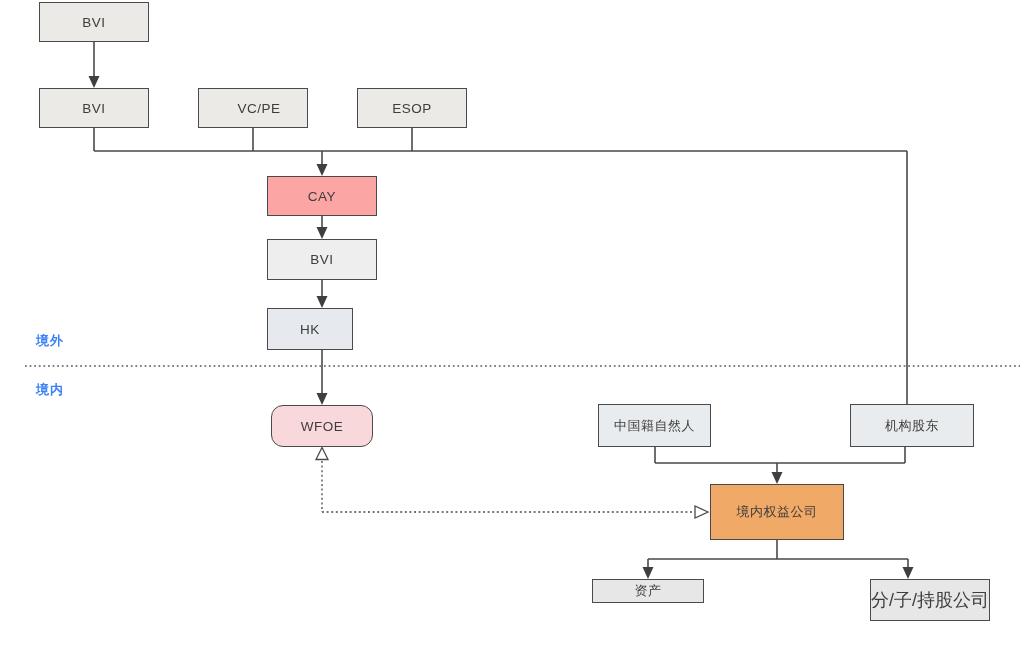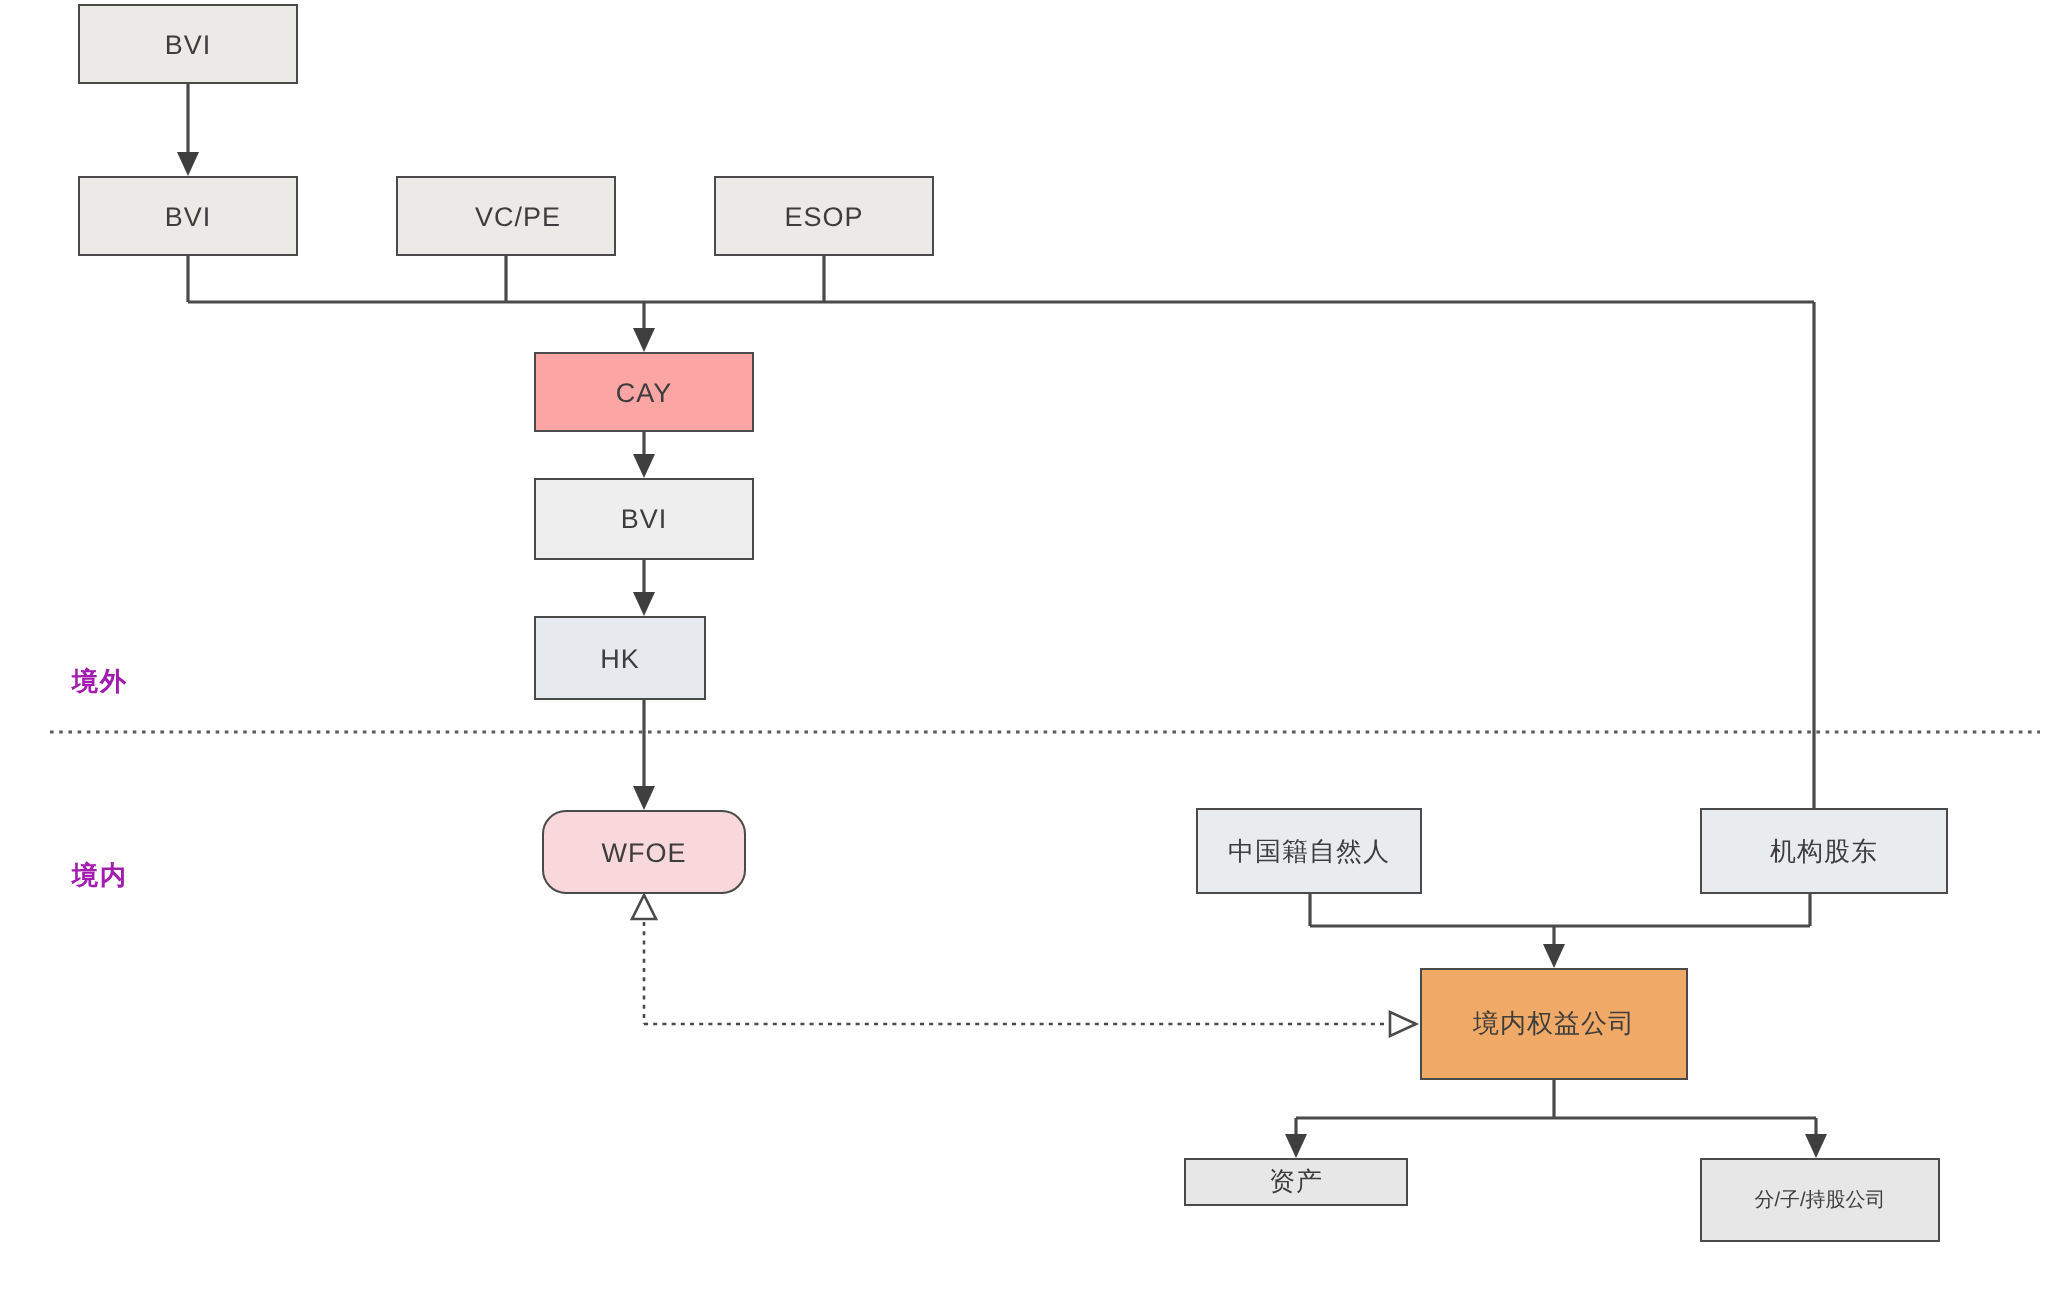--- a/index.html
+++ b/index.html
@@ -18,26 +18,26 @@
   .n-vcpe{left:198px;top:88px;width:110px;height:40px;padding-left:12px;}
   .n-esop{left:357px;top:88px;width:110px;height:40px;}
   .n-cay{left:267px;top:176px;width:110px;height:40px;}
   .n-bvi-mid{left:267px;top:239px;width:110px;height:41px;}
   .n-hk{left:267px;top:308px;width:86px;height:42px;}
   .n-wfoe{left:271px;top:405px;width:102px;height:42px;border-radius:12px;}
   .n-cn-person{left:598px;top:404px;width:113px;height:43px;font-size:13px;}
   .n-inst{left:850px;top:404px;width:124px;height:43px;font-size:13px;}
   .n-domestic{left:710px;top:484px;width:134px;height:56px;font-size:13px;}
   .n-assets{left:592px;top:579px;width:112px;height:24px;font-size:13px;}
-  .n-subs{left:850px;top:579px;width:120px;height:42px;font-size:10px;letter-spacing:0;}
+  .n-subs{left:870px;top:579px;width:120px;height:42px;font-size:18px;letter-spacing:0;}
   .region-label{
-    position:absolute;font-size:13px;font-weight:bold;color:#a21caf;letter-spacing:1px;
+    position:absolute;font-size:13px;font-weight:bold;color:#3b82f6;letter-spacing:1px;
   }
   .rl-offshore{left:36px;top:332px;}
-  .rl-onshore{left:36px;top:381px;margin-top:48px;}
+  .rl-onshore{left:36px;top:381px;}
 </style>
 </head>
 <body>
 
 <div id="stage">
 
   <svg id="wires" viewBox="0 0 1032 655" xmlns="http://www.w3.org/2000/svg">
     <g stroke="#4a4a4a" stroke-width="1.6" fill="none">
 
       <path d="M94,42 V78"></path>

